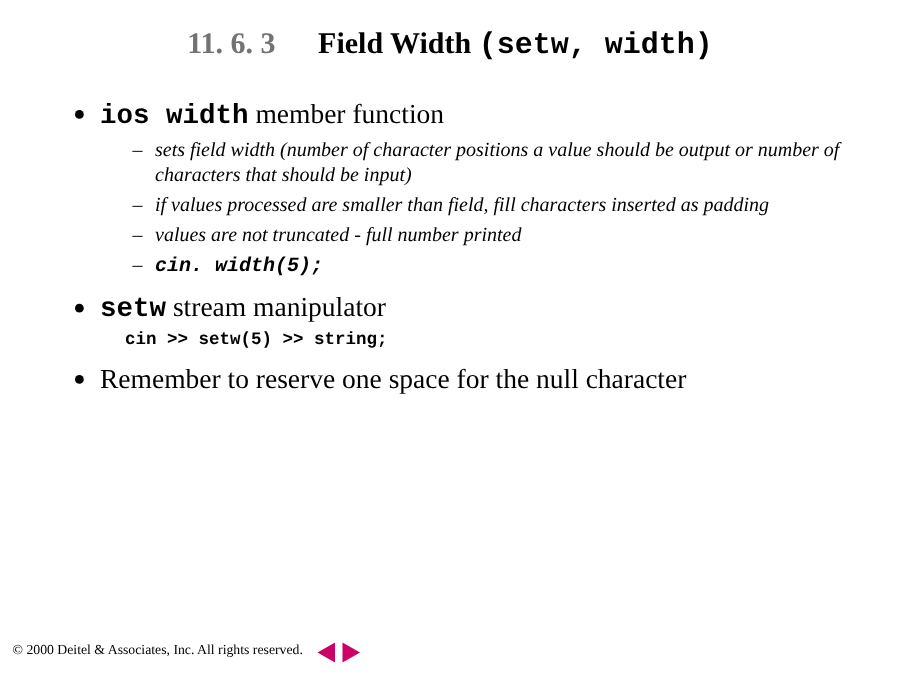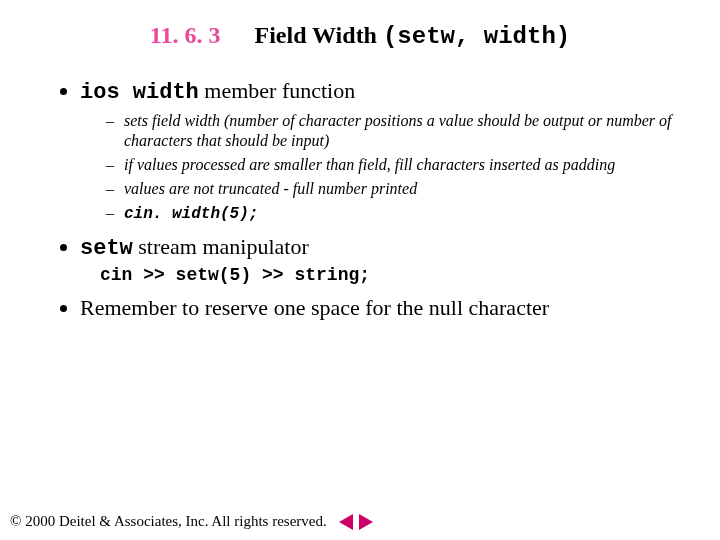--- a/index.html
+++ b/index.html
@@ -18,21 +18,21 @@
     box-sizing: border-box;
     width: 100%;
     height: 100%;
   }
   .title-line {
     text-align: center;
     font-weight: bold;
     font-size: 24px;
     margin-bottom: 28px;
   }
-  .sec-num { color: #ec4899; margin-right: 28px; }
+  .sec-num { color: #737373; margin-right: 28px; }
   .mono { font-family: "Courier New", Courier, monospace; font-weight: bold; }
   ul.top {
     list-style: disc;
     margin: 0 0 0 18px;
     padding: 0 0 0 22px;
     font-size: 22px;
   }
   ul.top > li { margin-bottom: 4px; }
   ul.sub {
     list-style: none;
@@ -49,30 +49,30 @@
   }
   ul.sub > li::before {
     content: "–";
     position: absolute;
     left: 0;
     top: 0;
   }
   .code-line {
     font-family: "Courier New", Courier, monospace;
     font-weight: bold;
-    font-size: 18px;
+    font-size: 14px;
     margin: 2px 0 10px 60px;
   }
   .footer {
     position: absolute;
     left: 10px;
     bottom: 10px;
-    font-size: 15px;
+    font-size: 11px;
     display: flex;
-    align-items: flex-end;
+    align-items: flex-start;
     gap: 12px;
   }
   .nav-arrows { display: flex; gap: 6px; }
   .arrow {
     width: 0; height: 0;
     border-top: 8px solid transparent;
     border-bottom: 8px solid transparent;
   }
   .arrow.left { border-right: 14px solid #cc0066; }
   .arrow.right { border-left: 14px solid #cc0066; }

